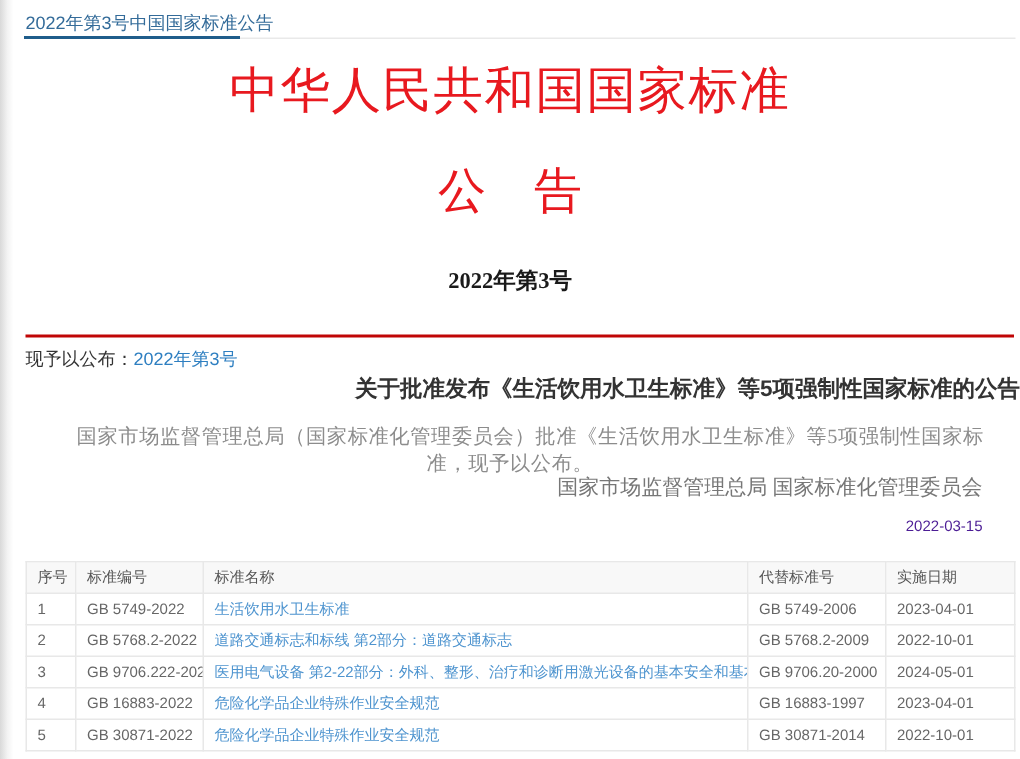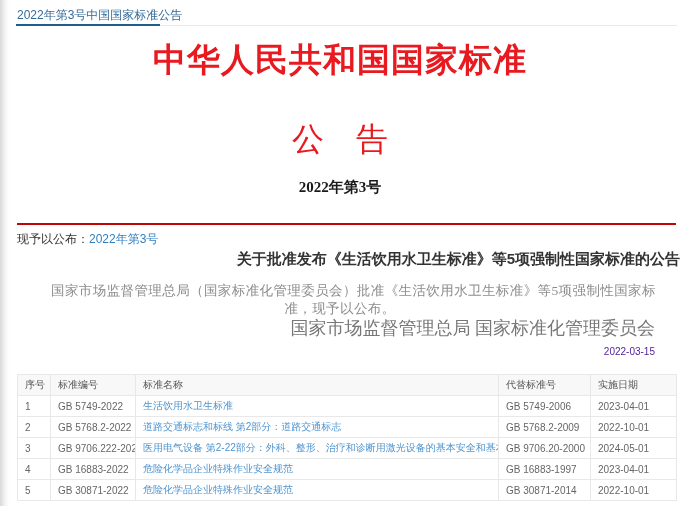--- a/index.html
+++ b/index.html
@@ -14,25 +14,25 @@
   
   .tab-title{
     position:absolute;left:17px;top:7px;font-size:12px;color:#336b99;
     text-decoration:none;cursor:pointer;white-space:nowrap;
   }
   .header-divider{position:absolute;left:17px;right:3px;top:25px;height:1px;background:#e9e9e9;}
   .tab-underline{position:absolute;left:16px;top:24px;width:144px;height:2px;background:#1f5d8b;}
   
   .doc-title{
     position:absolute;top:38px;left:0;right:0;margin:0;text-align:center;
-    font-family:"Liberation Serif",serif;font-size:33px;font-weight:700;
+    font-family:"Liberation Serif",serif;font-size:33px;font-weight:400;
     letter-spacing:1px;color:#e8191f;
   }
   .doc-title2{
-    position:absolute;top:106px;left:0;right:0;margin:12px;text-align:center;
+    position:absolute;top:106px;left:0;right:0;margin:0;text-align:center;
     font-family:"Liberation Serif",serif;font-size:32px;font-weight:500;color:#e8191f;
   }
   .issue-no{
     position:absolute;top:178px;left:0;right:0;text-align:center;
     font-family:"Liberation Serif",serif;font-size:15px;font-weight:bold;color:#1a1a1a;
   }
   .red-rule{position:absolute;top:223px;left:17px;right:4px;height:2px;background:#c00505;}
   
   .attachment{position:absolute;top:231px;left:17px;font-size:12px;color:#333;}
   .attachment a{color:#2e7fc1;text-decoration:none;cursor:pointer;}
@@ -40,21 +40,21 @@
   .notice-title{
     position:absolute;top:250px;left:0;right:0;margin:0;text-align:right;
     font-size:15px;font-weight:bold;color:#333;
   }
   .body-para{
     position:absolute;top:282px;left:23px;right:23px;margin:0;text-indent:2em;
     font-family:"Liberation Serif",serif;font-size:13.5px;letter-spacing:0.4px;color:#8c8c8c;text-align:center;
   }
   .signature{
     position:absolute;top:316px;right:25px;
-    font-family:"Liberation Serif",serif;font-size:18px;color:#777;
+    font-family:"Liberation Serif",serif;font-size:14px;color:#777;
   }
   .pub-date{position:absolute;top:346px;right:25px;font-size:10px;color:#4c1d95;}
   
   .standards-table{
     position:absolute;top:374px;left:17px;width:659px;
     border-collapse:collapse;table-layout:fixed;font-size:10px;color:#666;
   }
   .standards-table th,.standards-table td{
     border:1px solid #e8e8e8;height:20px;padding:0 7px;text-align:left;
     font-weight:normal;white-space:nowrap;overflow:hidden;

